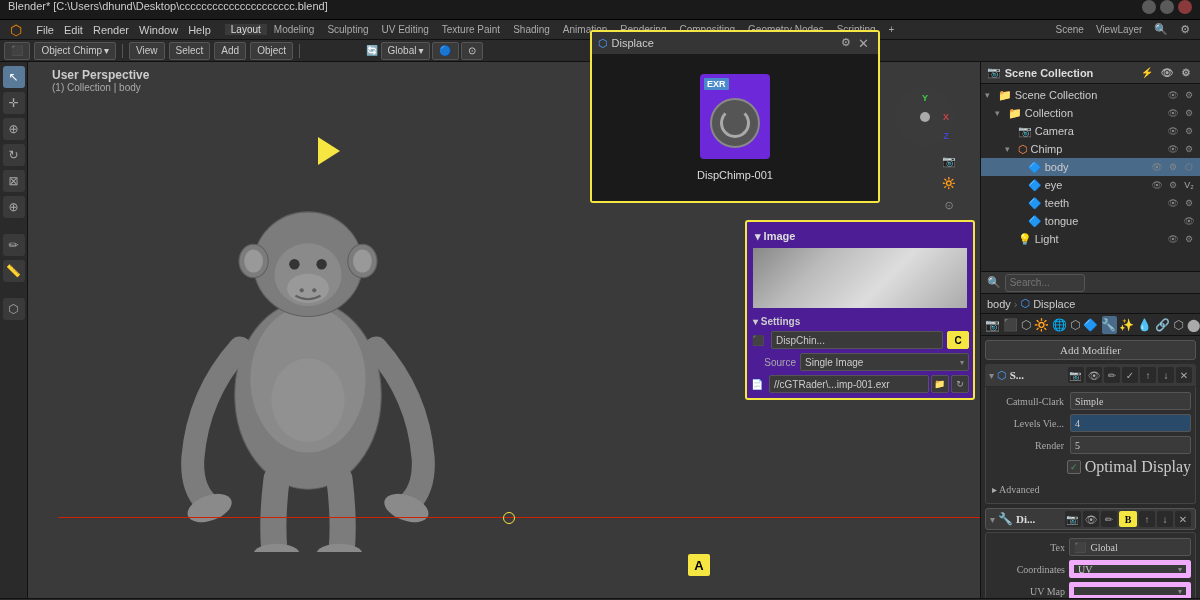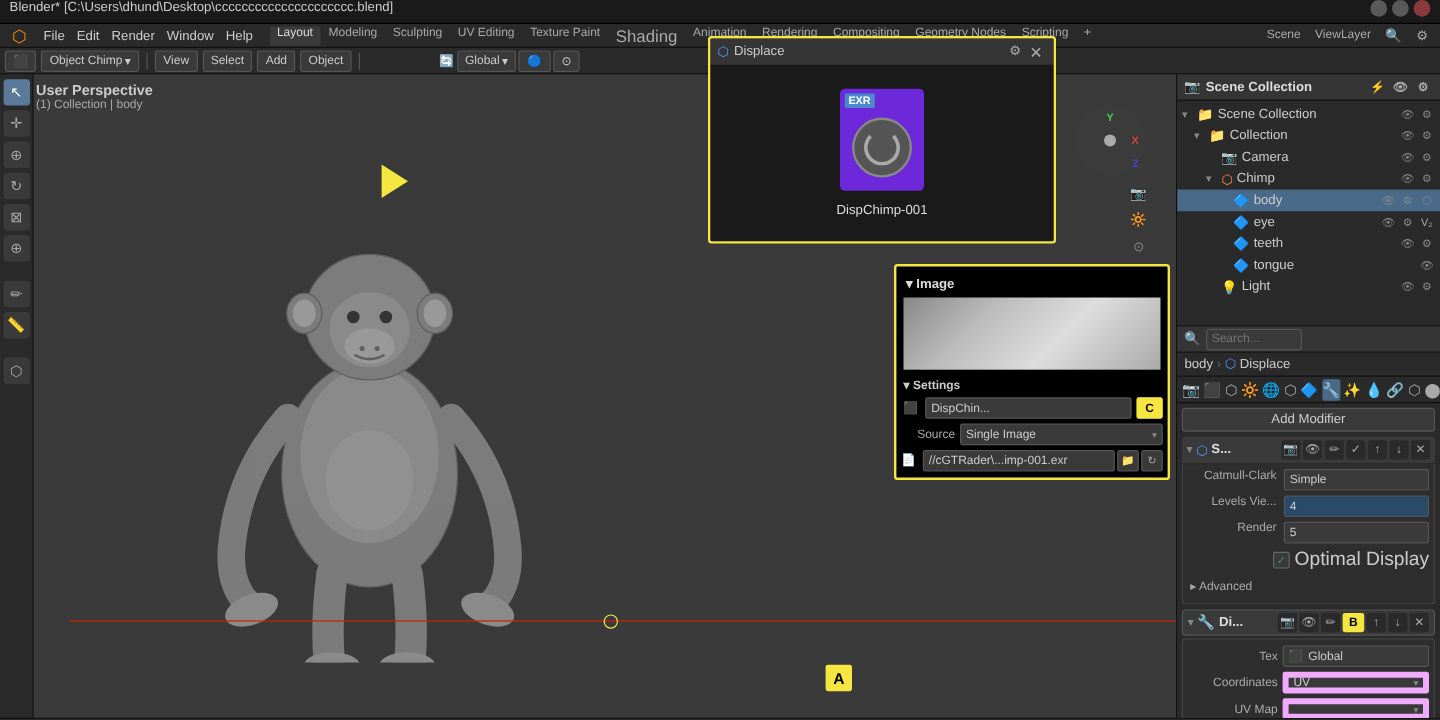--- a/index.html
+++ b/index.html
@@ -89,21 +89,21 @@
     
     .viewport {
       flex: 1;
       background: #3a3a3a;
       position: relative;
       overflow: hidden;
     }
     .viewport-label {
       position: absolute;
       top: 6px;
-      left: 2px;
+      left: 24px;
       font-size: 11px;
       color: #ccc;
     }
     .viewport-label div:first-child { font-size: 12px; font-weight: bold; }
     .viewport-label div:last-child { font-size: 10px; color: #aaa; }
 
     
     .annotation-select-file {
       position: absolute;
       top: 75px;
@@ -306,20 +306,21 @@
     }
     .mod-content {
       background: #2e2e2e;
       border: 1px solid #444;
       border-top: none;
       padding: 4px;
       border-radius: 0 0 3px 3px;
     }
     .prop-row {
       display: flex;
+      align-items: center;
       height: 20px;
       margin-bottom: 2px;
     }
     .prop-label {
       width: 80px;
       font-size: 10px;
       color: #aaa;
       text-align: right;
       padding-right: 6px;
       flex-shrink: 0;
@@ -507,21 +508,21 @@
       color: #ddd;
       margin-top: 4px;
     }
 
     
     .image-section-overlay {
       position: absolute;
       top: 220px;
       left: 745px;
       width: 230px;
-      background: #000000;
+      background: #4c1d95;
       border: 2px solid #f5e642;
       border-radius: 3px;
       z-index: 10;
       padding: 4px;
     }
     .img-section-header {
       height: 20px;
       display: flex;
       align-items: center;
       padding: 0 4px;
@@ -689,20 +690,21 @@
       color: #ccc;
     }
     .gizmo-x { position: absolute; right: 6px; top: 50%; transform: translateY(-50%); color: #cc4444; font-weight: bold; font-size: 9px; }
     .gizmo-y { position: absolute; top: 6px; left: 50%; transform: translateX(-50%); color: #44cc44; font-weight: bold; font-size: 9px; }
     .gizmo-z { position: absolute; right: 6px; bottom: 6px; color: #4444cc; font-weight: bold; font-size: 9px; }
     .gizmo-center { width: 10px; height: 10px; background: #aaa; border-radius: 50%; }
     .props-main {
       flex: 1;
       overflow-y: auto;
       padding: 4px;
+      font-family: Liberation Serif, serif;
     }
     .props-main::-webkit-scrollbar { width: 4px; }
     .props-main::-webkit-scrollbar-track { background: #222; }
     .props-main::-webkit-scrollbar-thumb { background: #555; border-radius: 2px; }
     .vp-side-tool {
       width: 18px;
       height: 18px;
       display: flex;
       align-items: center;
       justify-content: center;
@@ -730,21 +732,21 @@
   <span>Render</span>
   <span>Window</span>
   <span>Help</span>
 
   <div style="display:flex; gap:1px; margin-left:8px; flex:1;">
     <span style="padding:0 6px;background:#3a3a3a;color:#ddd;cursor:pointer;font-size:10px;">Layout</span>
     <span style="padding:0 6px;color:#aaa;cursor:pointer;font-size:10px;">Modeling</span>
     <span style="padding:0 6px;color:#aaa;cursor:pointer;font-size:10px;">Sculpting</span>
     <span style="padding:0 6px;color:#aaa;cursor:pointer;font-size:10px;">UV Editing</span>
     <span style="padding:0 6px;color:#aaa;cursor:pointer;font-size:10px;">Texture Paint</span>
-    <span style="padding:0 6px;color:#aaa;cursor:pointer;font-size:14px;">Shading</span>
+    <span style="padding:0 6px;color:#aaa;cursor:pointer;font-size:10px;">Shading</span>
     <span style="padding:0 6px;color:#aaa;cursor:pointer;font-size:10px;">Animation</span>
     <span style="padding:0 6px;color:#aaa;cursor:pointer;font-size:10px;">Rendering</span>
     <span style="padding:0 6px;color:#aaa;cursor:pointer;font-size:10px;">Compositing</span>
     <span style="padding:0 6px;color:#aaa;cursor:pointer;font-size:10px;">Geometry Nodes</span>
     <span style="padding:0 6px;color:#aaa;cursor:pointer;font-size:10px;">Scripting</span>
     <span style="padding:0 6px;color:#aaa;cursor:pointer;font-size:10px;">+</span>
   </div>
 
   <div style="display:flex; align-items:center; gap:4px;">
     <span style="font-size:10px;color:#aaa;">Scene</span>

